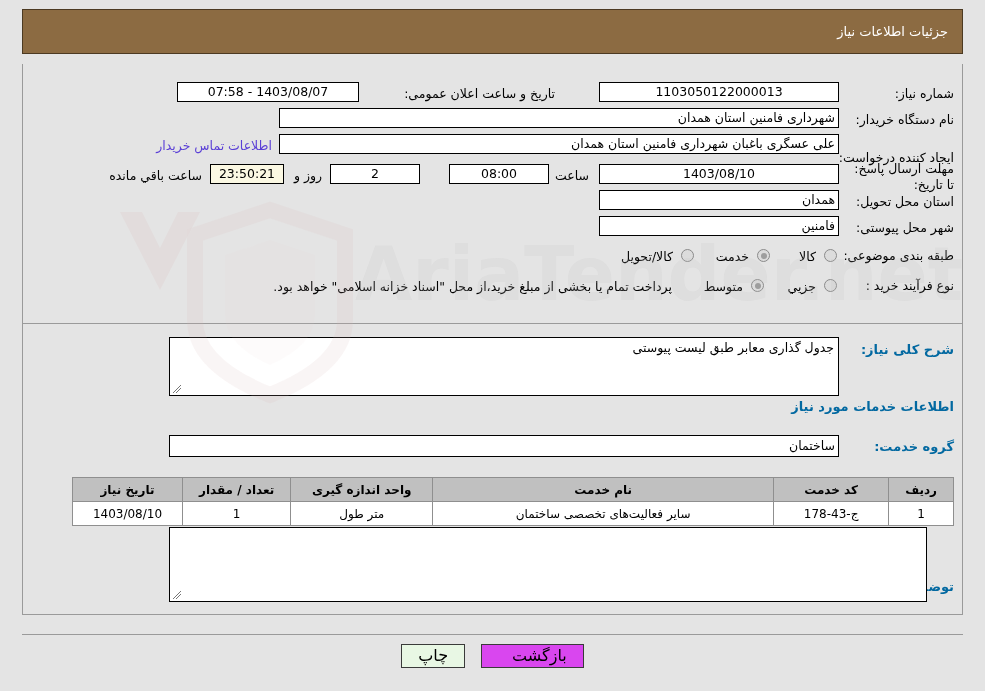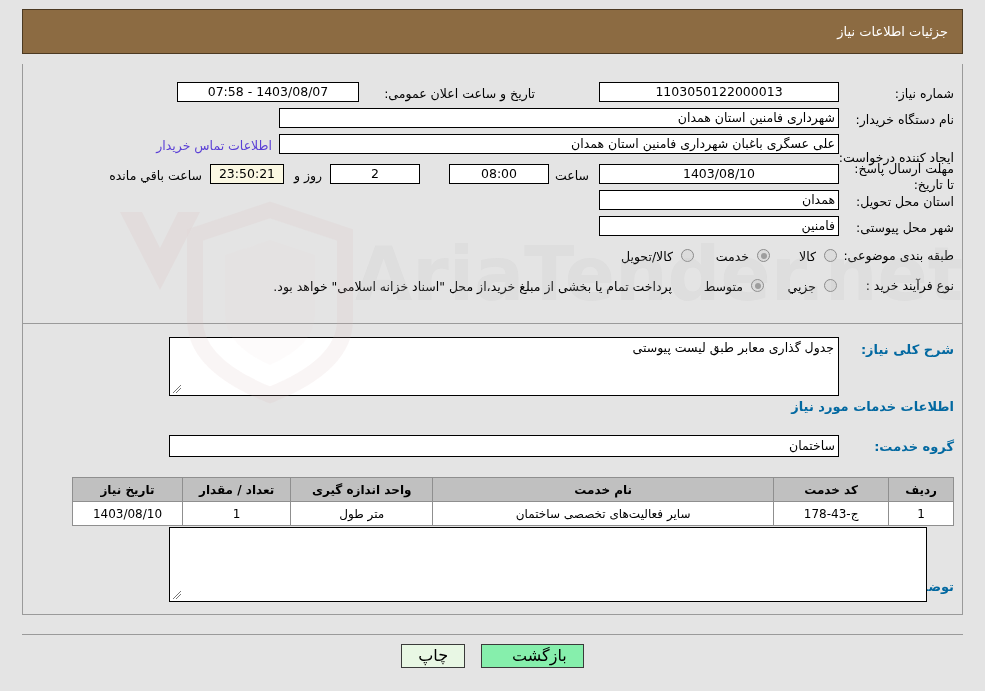--- a/index.html
+++ b/index.html
@@ -182,21 +182,21 @@
   }
   .btn {
     font-size: 16px;
     padding: 3px 16px;
     border: 1px solid #3a3a3a;
     cursor: pointer;
     font-family: "DejaVu Sans", "Liberation Sans", sans-serif;
     line-height: 16px;
   }
   .btn-print { background: #e8f7e4; }
-  .btn-back  { background: #86efac; padding-left: 30px; }
+  .btn-back  { background: #d946ef; padding-left: 30px; }
 </style>
 </head>
 <body>
 
 <svg class="watermark" viewBox="0 0 985 260">
   <g fill="#c8a2a2" opacity="0.45">
     <path d="M195 55 L270 30 L345 55 L345 140 Q345 185 270 215 Q195 185 195 140 Z" fill="none" stroke="#d8b7b7" stroke-width="16"></path>
     <path d="M225 75 L270 60 L315 75 L315 135 Q315 165 270 185 Q225 165 225 135 Z" fill="#e8cfcf" opacity="0.55"></path>
   </g>
   <g fill="#bdbdbd" opacity="0.55" font-family="DejaVu Sans, sans-serif" font-size="74" font-weight="bold">
@@ -211,21 +211,21 @@
   <span>جزئیات اطلاعات نیاز</span>
 </div>
 
 <div class="panel">
 
   <div class="panel-top">
 
     <div class="lbl" style="right:8px; top:22px;">شماره نیاز:</div>
     <div class="fld" style="right:123px; top:18px; width:240px;">1103050122000013</div>
 
-    <div class="lbl" style="right:427px; top:22px;">تاریخ و ساعت اعلان عمومی:</div>
+    <div class="lbl" style="right:407px; top:22px;">تاریخ و ساعت اعلان عمومی:</div>
     <div class="fld" style="right:603px; top:18px; width:182px;">1403/08/07 - 07:58</div>
 
     <div class="lbl" style="right:8px; top:48px;">نام دستگاه خریدار:</div>
     <div class="fld rt" style="right:123px; top:44px; width:560px;">شهرداری فامنین استان همدان</div>
 
     <div class="lbl" style="right:8px; top:86px;">ایجاد کننده درخواست:</div>
     <div class="fld rt" style="right:123px; top:70px; width:560px;">علی عسگری باغبان شهرداری فامنین استان همدان</div>
     <div class="link" style="right:690px; top:74px;">اطلاعات تماس خریدار</div>
 
     <div class="lbl" style="right:8px; top:97px; line-height:16px; white-space:normal; width:110px; text-align:right;">مهلت ارسال پاسخ: تا تاریخ:</div>

